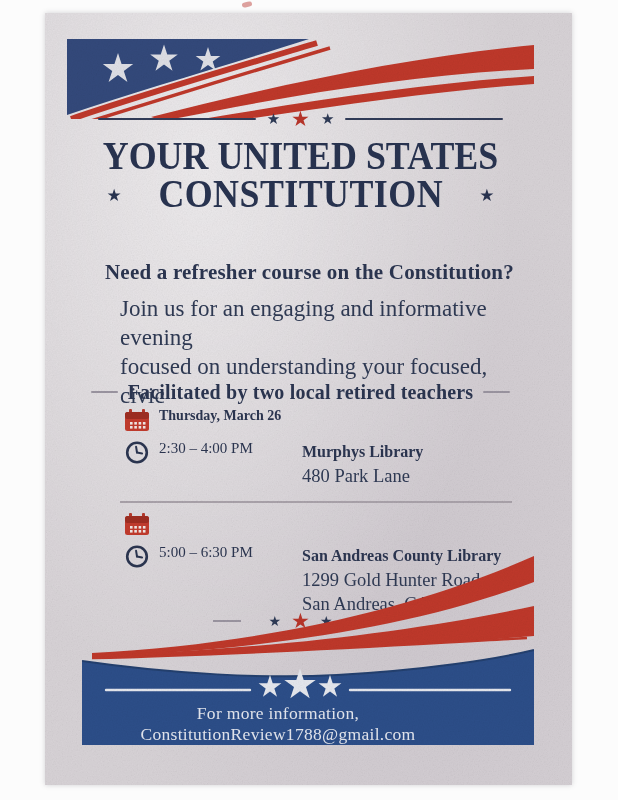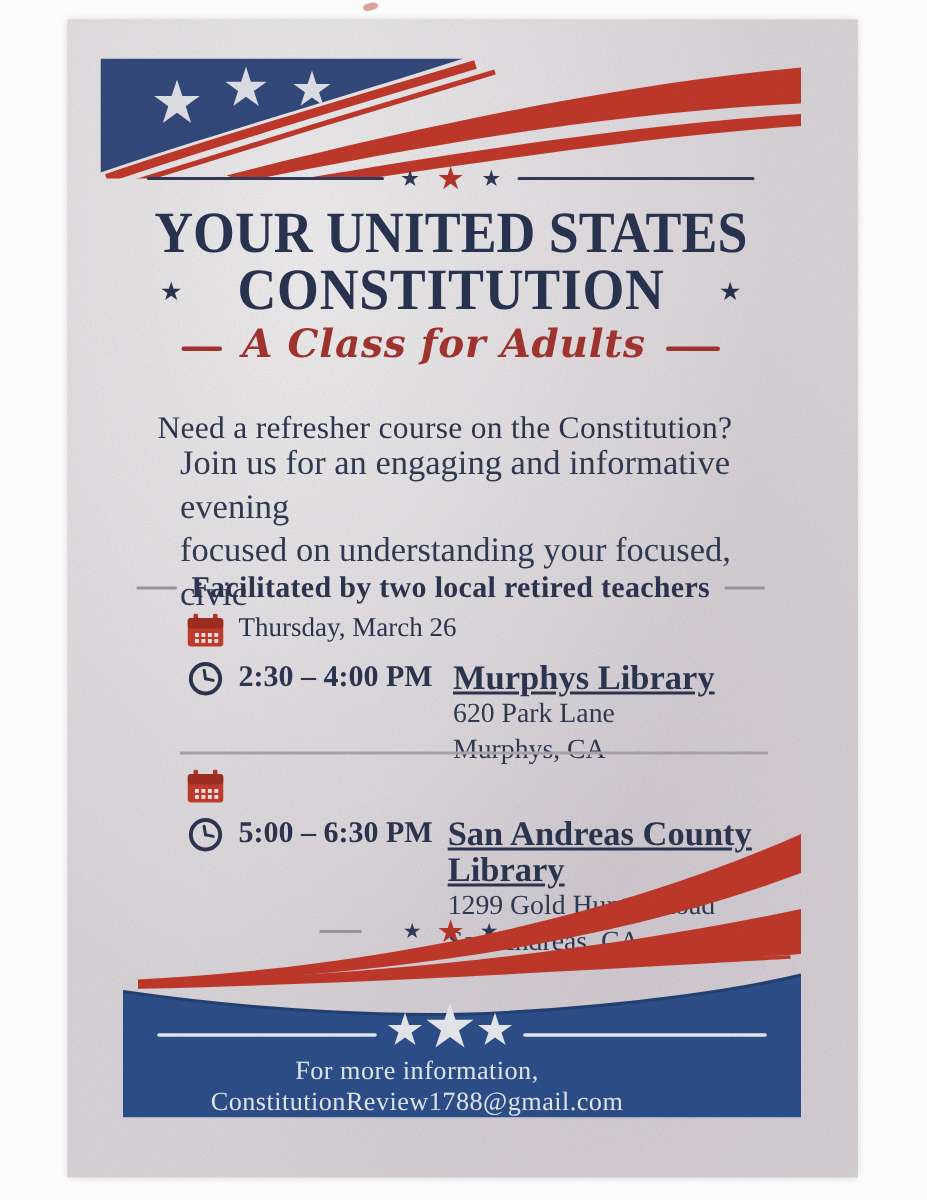--- a/index.html
+++ b/index.html
@@ -36,38 +36,38 @@
   .title2 .t2{transform:scaleX(.92);letter-spacing:.5px;}
   .title2 .star{font-size:17px;margin-top:4px;}
 
   
   .subtitle{left:22px;top:200px;width:467px;height:34px;gap:13px;}
   .rule-red{height:3px;background:#a2342e;border-radius:2px;margin-top:4px;}
   .script{font-family:"DejaVu Serif",serif;font-style:italic;font-weight:bold;font-size:26px;
           color:#a2342e;letter-spacing:.5px;}
 
   
-  .question{left:60px;top:260px;font-size:21px;font-weight:normal;color:#2b3550;letter-spacing:.2px;}
+  .question{left:60px;top:247px;font-size:21px;font-weight:bold;color:#2b3550;letter-spacing:.2px;}
   .paragraph{left:75px;top:281px;width:390px;font-size:23px;line-height:29px;color:#2f3a54;}
 
   .facilitated{left:22px;top:366px;width:467px;height:26px;gap:10px;}
   .rule-gray{height:2px;background:#9b95a1;border-radius:2px;}
   .facilitated .txt{font-size:20px;font-weight:bold;color:#2b3550;letter-spacing:.2px;}
 
   
   .event{left:80px;width:400px;}
   .event-1{top:395px;}
   .event-2{top:499px;}
   .e-row{display:flex;align-items:flex-start;gap:10px;}
   .e-row + .e-row{margin-top:8px;}
   .e-icon{flex:0 0 24px;margin-top:1px;}
-  .e-date{font-size:18px;font-weight:normal;color:#2b3550;}
-  .e-time{width:133px;font-size:20px;font-weight:bold;color:#2b3550;white-space:nowrap;}
+  .e-date{font-size:14px;font-weight:bold;color:#2b3550;}
+  .e-time{width:133px;font-size:15px;font-weight:normal;color:#2b3550;white-space:nowrap;}
   .venue{font-size:18.5px;color:#2f3a54;line-height:24px;}
-  .venue .v-name{font-size:23px;font-weight:bold;color:#2b3550;text-decoration:underline;}
+  .venue .v-name{font-size:16px;font-weight:bold;color:#2b3550;}
   .event-divider{left:75px;top:488px;width:392px;height:1.5px;background:#aaa3ab;}
 
   
   .divider2{left:22px;top:596px;width:467px;height:24px;}
   .divider2 .stars{position:absolute;left:0;right:0;top:0;height:24px;display:flex;align-items:center;justify-content:center;gap:10px;}
   .divider2 .dash{position:absolute;left:146px;top:11px;width:28px;height:2px;background:#9b95a1;}
 
   
   .bottom-art{left:37px;top:527px;width:452px;height:205px;}
   .footer-contact{left:37px;top:690px;width:392px;text-align:center;font-size:17.5px;
@@ -104,25 +104,20 @@
       <div class="rule-navy" style="width:158px"></div>
     </div>
 
     <div class="abs title1">YOUR UNITED STATES</div>
     <div class="abs center-row title2">
       <span class="star">★</span>
       <span class="t2">CONSTITUTION</span>
       <span class="star">★</span>
     </div>
 
-    <div class="abs center-row subtitle">
-      <div class="rule-red" style="width:27px"></div>
-      <span class="script">A Class for Adults</span>
-      <div class="rule-red" style="width:36px"></div>
-    </div>
 
     <div class="abs question">Need a refresher course on the Constitution?</div>
     <div class="abs paragraph">
       <div>Join us for an engaging and informative evening</div>
       <div>focused on understanding your focused, civic</div>
     </div>
 
     <div class="abs center-row facilitated">
       <div class="rule-gray" style="width:27px"></div>
       <span class="txt">Facilitated by two local retired teachers</span>
@@ -151,22 +146,21 @@
       </div>
       <div class="e-row">
         <svg class="e-icon" width="23" height="23" viewBox="0 0 23 23">
           <circle cx="11.5" cy="11.5" r="9.8" fill="none" stroke="#2b3550" stroke-width="2.6"></circle>
           <path d="M11.5,11.5 L10.6,5.8" stroke="#2b3550" stroke-width="2" stroke-linecap="round" fill="none"></path>
           <path d="M11.5,11.5 L16.6,12.6" stroke="#2b3550" stroke-width="2" stroke-linecap="round" fill="none"></path>
         </svg>
         <span class="e-time">2:30 – 4:00 PM</span>
         <div class="venue">
           <div class="v-name">Murphys Library</div>
-          <div>620 Park Lane</div>
-          <div>Murphys, CA</div>
+          <div>480 Park Lane</div>
         </div>
       </div>
     </div>
 
     <div class="abs event-divider"></div>
 
     <div class="abs event event-2">
       <div class="e-row">
         <svg class="e-icon" width="24" height="23" viewBox="0 0 24 23">
           <rect x="4" y="0" width="3" height="7" rx="1" fill="#b5382b"></rect>

